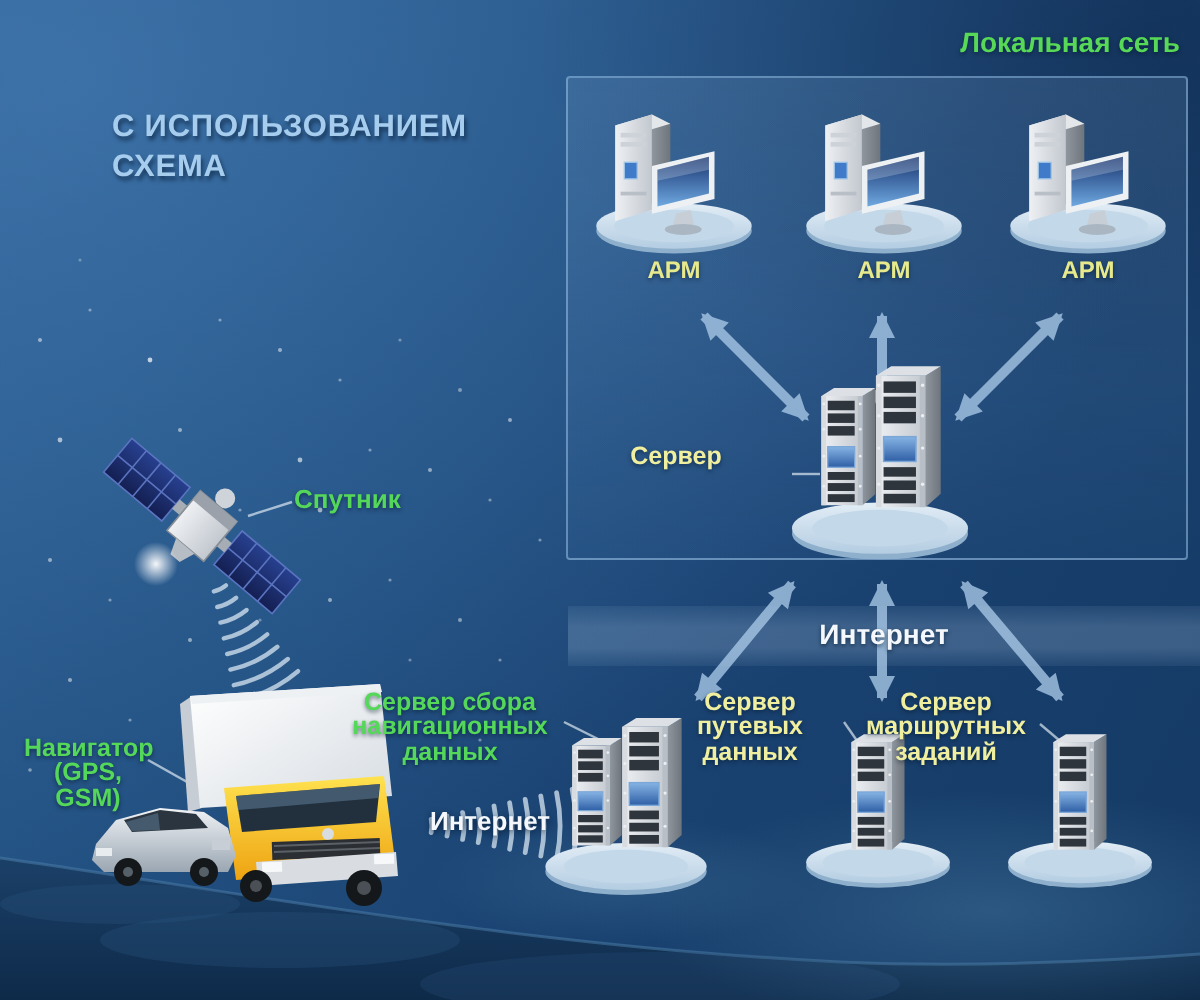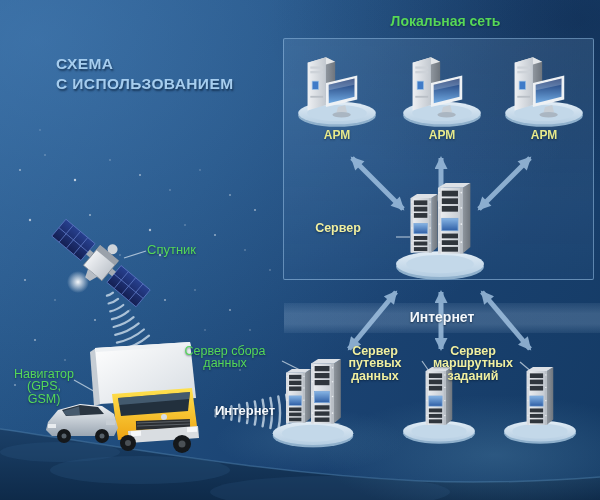--- a/index.html
+++ b/index.html
@@ -7,29 +7,29 @@
     font-family:"Liberation Sans",sans-serif;
     background:
       radial-gradient(520px 300px at 96% 4%, rgba(4,18,42,.28), transparent 60%),
       radial-gradient(1000px 720px at 6% 8%, rgba(95,155,215,.35), transparent 55%),
       linear-gradient(118deg,#2b5d90 0%,#214f80 35%,#1a4271 62%,#143a64 100%);}
   .abs{position:absolute;}
   .title{left:56px;top:54px;color:#a6cdee;font-size:15.5px;font-weight:bold;
     letter-spacing:.4px;line-height:20px;text-shadow:1px 2px 2px rgba(0,18,40,.55);}
   .net-box{left:283px;top:38px;width:309px;height:240px;border:1px solid rgba(160,200,235,.5);
     border-radius:2px;background:linear-gradient(180deg,rgba(140,180,220,.17),rgba(70,120,175,.10));}
-  .net-label{left:291px;top:13px;width:309px;text-align:center;color:#57d857;
+  .net-label{left:281px;top:13px;width:309px;text-align:right;color:#57d857;
     font-size:14px;font-weight:bold;text-shadow:0 1px 2px rgba(0,20,40,.5);}
   .band{left:284px;top:303px;width:316px;height:30px;
     background:linear-gradient(180deg,rgba(190,215,240,.08),rgba(190,215,240,.22) 35%,rgba(190,215,240,.22) 70%,rgba(190,215,240,.07));}
   .band-label{left:284px;top:309px;width:316px;text-align:center;color:#f4f8fc;
     font-size:14px;font-weight:bold;text-shadow:0 1px 2px rgba(0,20,40,.6);}
   .lbl-yellow{color:#f0efa0;font-size:12.5px;font-weight:bold;line-height:12.4px;
     text-shadow:0 1px 2px rgba(0,20,40,.55);}
-  .lbl-green{color:#55d859;font-size:12.5px;font-weight:normal;line-height:12.4px;
+  .lbl-green{color:#55d859;font-size:12.5px;font-weight:bold;line-height:12.4px;
     text-shadow:0 1px 2px rgba(0,20,40,.55);}
   .arm-label{width:60px;text-align:center;color:#e6e98c;font-size:12px;font-weight:bold;
     text-shadow:0 1px 2px rgba(0,20,40,.5);}
   .truck-inet{left:210px;top:403px;width:70px;text-align:center;color:#f4f8fc;
     font-size:13px;font-weight:bold;text-shadow:0 1px 3px rgba(0,20,40,.8);}
   .r{text-align:center;}
   svg{display:block;}
 </style>
 </head>
 <body>
@@ -326,38 +326,39 @@
       <rect x="8" y="88" width="8" height="4" fill="#e8ecef"></rect>
       <rect x="66" y="84" width="9" height="5" fill="#c7ced5"></rect>
       <circle cx="24" cy="100" r="7" fill="#15181b"></circle>
         <circle cx="24" cy="100" r="2.5" fill="#566069"></circle>
       <circle cx="62" cy="100" r="7" fill="#15181b"></circle>
         <circle cx="62" cy="100" r="2.5" fill="#566069"></circle>
     </g>
   </svg>
 
   <div class="abs title">
+    <div>С ИСПОЛЬЗОВАНИЕМ</div>
     <div>СХЕМА</div>
-    <div>С ИСПОЛЬЗОВАНИЕМ</div>
   </div>
 
   <div class="abs net-label">Локальная сеть</div>
 
   <div class="abs arm-label" style="left:307px;top:128px">АРМ</div>
   <div class="abs arm-label" style="left:412px;top:128px">АРМ</div>
   <div class="abs arm-label" style="left:514px;top:128px">АРМ</div>
 
   <div class="abs lbl-yellow r" style="left:283px;top:222px;width:110px">
     <div>Сервер</div>
   </div>
 
   <div class="abs band-label">Интернет</div>
 
   <div class="abs lbl-green r" style="left:170px;top:345px;width:110px">
     <div>Сервер сбора</div>
+    <div>навигационных</div>
     <div>данных</div>
   </div>
 
   <div class="abs lbl-yellow r" style="left:330px;top:345px;width:90px">
     <div>Сервер</div>
     <div>путевых</div>
     <div>данных</div>
   </div>
 
   <div class="abs lbl-yellow r" style="left:428px;top:345px;width:90px">

